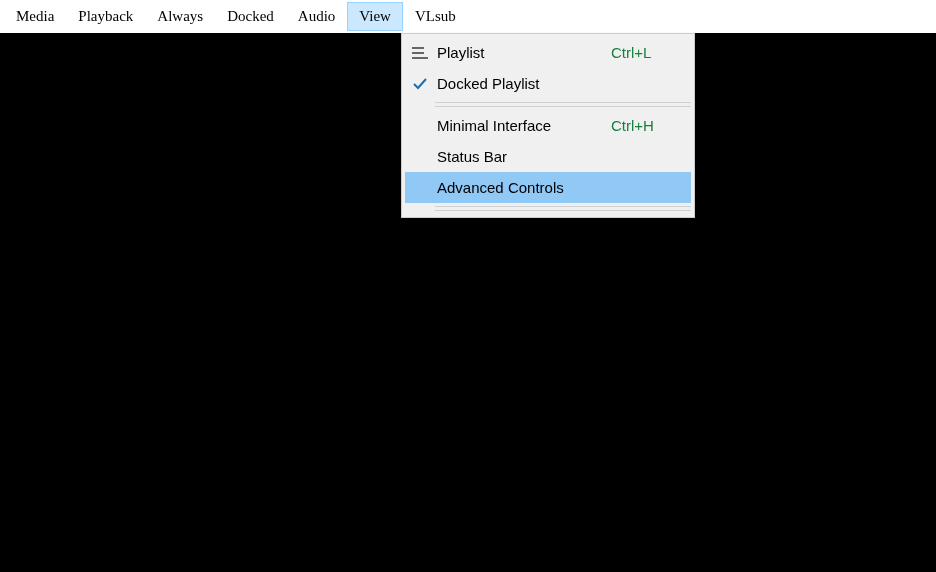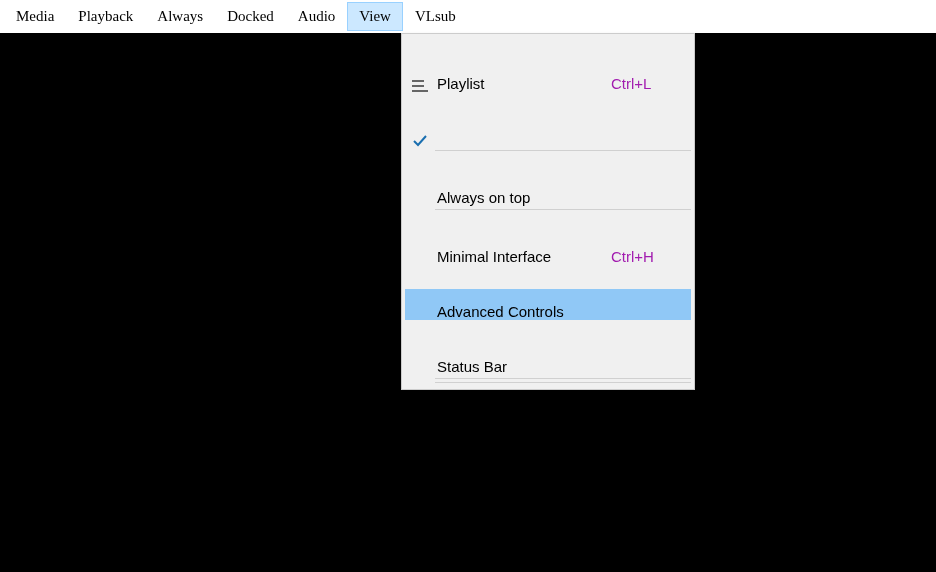--- a/index.html
+++ b/index.html
@@ -39,43 +39,42 @@
       top: 33px;
       left: 401px;
       width: 294px;
       background: #f0f0f0;
       border: 1px solid #cccccc;
       box-shadow: 2px 2px 4px rgba(0,0,0,0.15);
       padding: 3px 3px;
     }
     .dd-row {
       display: flex;
-      align-items: flex-end;
+      align-items: center;
       height: 31px;
       position: relative;
-      margin-top: 24px;
     }
     .dd-row.highlight {
       background: #90c8f6;
     }
     .dd-icon {
       width: 30px;
       display: flex;
       align-items: center;
       justify-content: center;
       flex-shrink: 0;
     }
     .dd-label {
       flex: 1;
       padding-left: 2px;
     }
     .dd-shortcut {
       width: 62px;
       text-align: left;
-      color: #a21caf;
+      color: #15803d;
       padding-right: 6px;
     }
     .dd-arrow {
       width: 18px;
       display: flex;
       align-items: center;
       justify-content: center;
       flex-shrink: 0;
     }
     .dd-sep {
@@ -114,53 +113,48 @@
     <span class="dd-shortcut">Ctrl+L</span>
     <span class="dd-arrow"></span>
   </div>
 
   <div class="dd-row">
     <span class="dd-icon">
       <svg width="14" height="12" viewBox="0 0 14 12">
         <path d="M1 6 L5 10 L13 1" stroke="#1a6fb0" stroke-width="2" fill="none"></path>
       </svg>
     </span>
+    <span class="dd-label">Docked Playlist</span>
     <span class="dd-shortcut"></span>
     <span class="dd-arrow"></span>
   </div>
 
   <div class="dd-sep"></div>
 
-  <div class="dd-row">
-    <span class="dd-icon"></span>
-    <span class="dd-label">Always on top</span>
-    <span class="dd-shortcut"></span>
-    <span class="dd-arrow"></span>
-  </div>
 
   <div class="dd-sep"></div>
 
   <div class="dd-row">
     <span class="dd-icon"></span>
     <span class="dd-label">Minimal Interface</span>
     <span class="dd-shortcut">Ctrl+H</span>
     <span class="dd-arrow"></span>
   </div>
 
 
-  <div class="dd-row highlight">
+  <div class="dd-row">
     <span class="dd-icon"></span>
-    <span class="dd-label">Advanced Controls</span>
+    <span class="dd-label">Status Bar</span>
     <span class="dd-shortcut"></span>
     <span class="dd-arrow"></span>
   </div>
 
-  <div class="dd-row">
+  <div class="dd-row highlight">
     <span class="dd-icon"></span>
-    <span class="dd-label">Status Bar</span>
+    <span class="dd-label">Advanced Controls</span>
     <span class="dd-shortcut"></span>
     <span class="dd-arrow"></span>
   </div>
 
   <div class="dd-sep"></div>
 
 
   <div class="dd-sep"></div>
 
 

